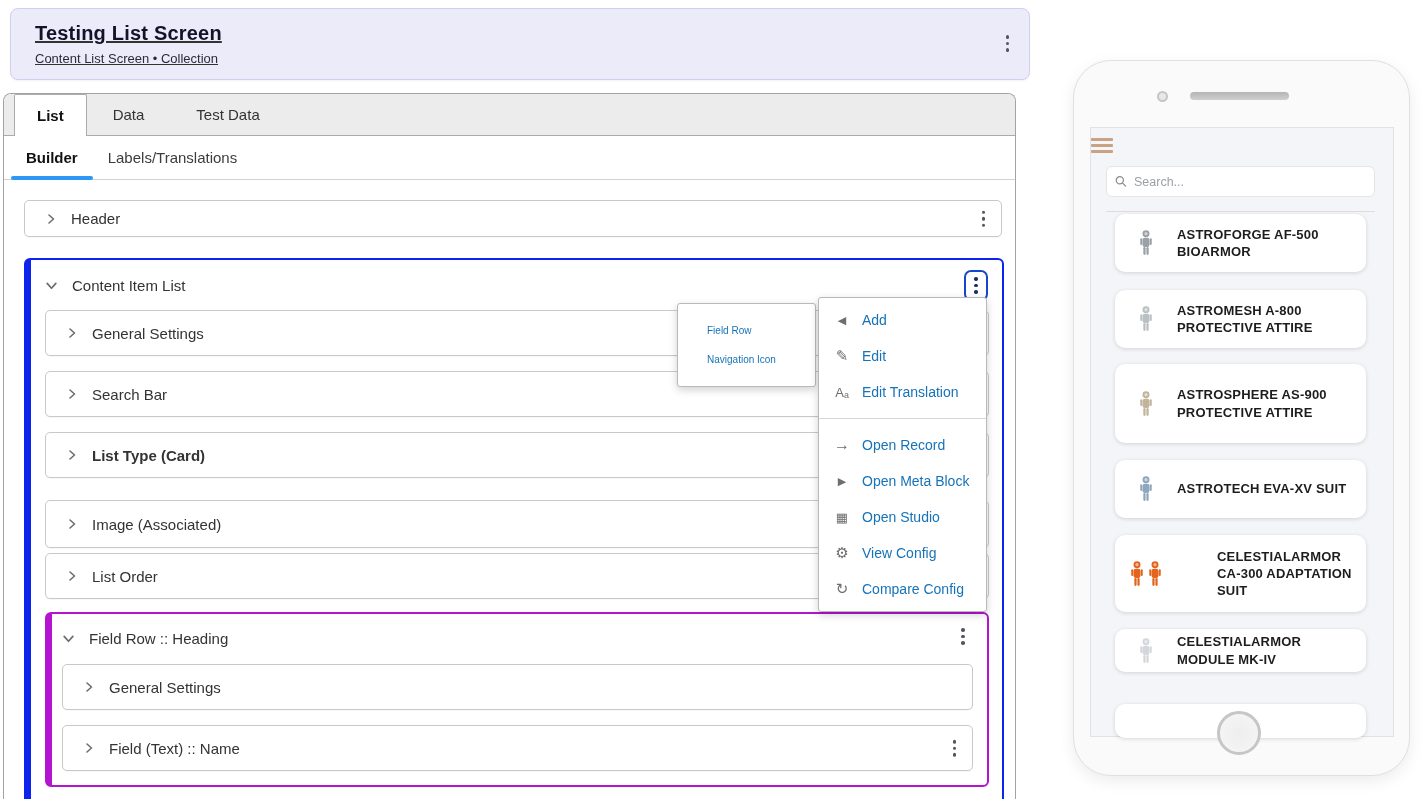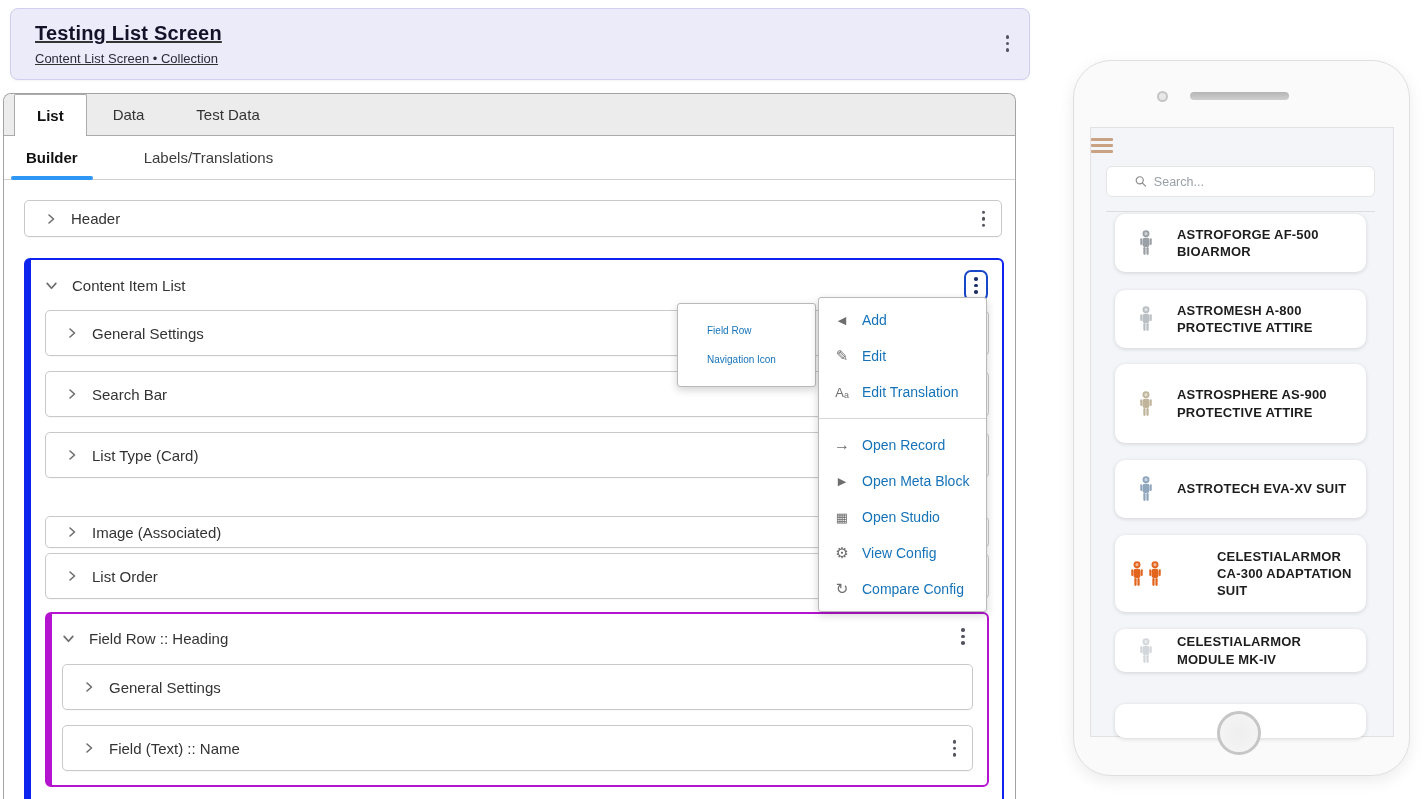--- a/index.html
+++ b/index.html
@@ -31,21 +31,21 @@
     height:42px; background:#ececec; border-bottom:1px solid #ababab;
     border-radius:8px 8px 0 0; display:flex; align-items:stretch; padding-left:10px;text-align:center;
   }
   .tab { display:flex; align-items:center; padding:0 26px; font-size:15px; color:#333; cursor:pointer; }
   .tab.active {
     background:#fff; border:1px solid #ababab; border-bottom:none; border-radius:2px 2px 0 0;
     font-weight:bold; margin-bottom:-1px; padding:0 22px; position:relative; z-index:2; color:#111;
   }
   .subtabs {
     height:44px; display:flex; align-items:stretch; padding-left:7px;
-    border-bottom:1px solid #d2d2d2; background:#fff; position:relative;gap:36px;
+    border-bottom:1px solid #d2d2d2; background:#fff; position:relative;
   }
   .subtab { display:flex; align-items:center; padding:0 15px; font-size:15px; color:#3c3c3c; cursor:pointer; position:relative; }
   .subtab.active { font-weight:bold; color:#111; }
   .subtab.active::after {
     content:""; position:absolute; left:0; right:0; bottom:-1px; height:4px;
     background:#2e96f5; border-radius:2px;
   }
 
   
   .row {
@@ -102,21 +102,21 @@
              background:linear-gradient(#b5b5b5,#cfcfcf); }
   .screen {
     position:absolute; left:1090px; top:127px; width:304px; height:610px;
     background:#f4f5f8; border:1px solid #e3e1e5; overflow:hidden;
   }
   .burger { position:absolute; left:1091px; top:138px; width:22px; cursor:pointer; }
   .burger i { display:block; height:2.5px; background:#c9a183; margin-bottom:3.5px; border-radius:1px; }
   .searchbar {
     position:absolute; left:1106px; top:166px; width:269px; height:31px;
     background:#fff; border:1px solid #e5e5e5; border-radius:6px;
-    display:flex; align-items:center; gap:7px; padding:0 28px;justify-content:flex-end;
+    display:flex; align-items:center; gap:7px; padding:0 8px;justify-content:flex-end;
   }
   .searchbar input {
     border:none; outline:none; background:transparent; font-size:12.5px; color:#555;
     font-family:"Liberation Sans",sans-serif; width:100%;
   }
   .searchbar input::placeholder { color:#9aa0a6; }
   .screen-divider { position:absolute; left:1106px; top:211px; width:269px; height:1px; background:#ddd; }
   .card {
     position:absolute; left:1115px; width:251px; background:#fff; border-radius:10px;
     box-shadow:0 1px 4px rgba(0,0,0,.14); display:flex; align-items:center; cursor:pointer;
@@ -187,27 +187,27 @@
       <path d="M4 2 L8.5 6 L4 10" fill="none" stroke="#6e6e6e" stroke-width="1.6" stroke-linecap="round" stroke-linejoin="round"></path>
     </svg>
   <span>General Settings</span>
 </div>
 <div class="row" style="left:45px; top:371px; width:944px; height:46px;">
   <svg class="chev" width="12" height="12" viewBox="0 0 12 12">
       <path d="M4 2 L8.5 6 L4 10" fill="none" stroke="#6e6e6e" stroke-width="1.6" stroke-linecap="round" stroke-linejoin="round"></path>
     </svg>
   <span>Search Bar</span>
 </div>
-<div class="row" style="left:45px; top:432px; width:944px; height:46px;">
+<div class="row" style="left:45px; top:432px; width:944px; height:46px;font-weight:bold;">
   <svg class="chev" width="12" height="12" viewBox="0 0 12 12">
       <path d="M4 2 L8.5 6 L4 10" fill="none" stroke="#6e6e6e" stroke-width="1.6" stroke-linecap="round" stroke-linejoin="round"></path>
     </svg>
   <span>List Type (Card)</span>
 </div>
-<div class="row" style="left:45px; top:516px; width:944px; height:32px;">
+<div class="row" style="left:45px; top:500px; width:944px; height:48px;">
   <svg class="chev" width="12" height="12" viewBox="0 0 12 12">
       <path d="M4 2 L8.5 6 L4 10" fill="none" stroke="#6e6e6e" stroke-width="1.6" stroke-linecap="round" stroke-linejoin="round"></path>
     </svg>
   <span>Image (Associated)</span>
 </div>
 <div class="row" style="left:45px; top:553px; width:944px; height:46px;">
   <svg class="chev" width="12" height="12" viewBox="0 0 12 12">
       <path d="M4 2 L8.5 6 L4 10" fill="none" stroke="#6e6e6e" stroke-width="1.6" stroke-linecap="round" stroke-linejoin="round"></path>
     </svg>
   <span>List Order</span>

